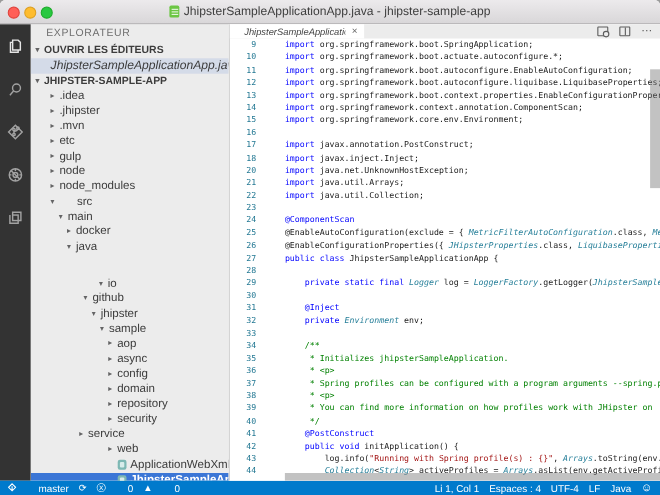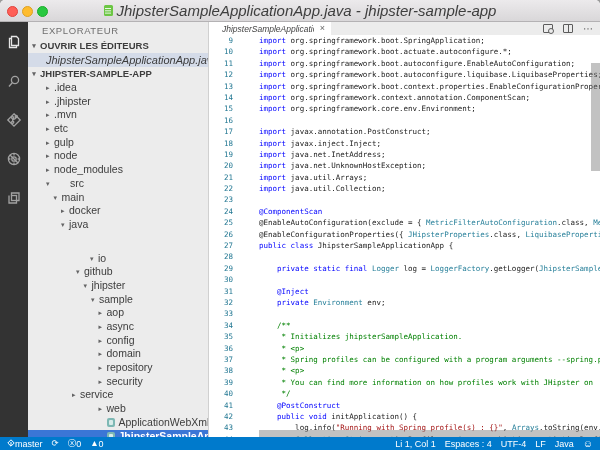--- a/index.html
+++ b/index.html
@@ -6,21 +6,21 @@
   html,body { width:600px; height:450px; background:#9a9a9a; font-family:"Liberation Sans", sans-serif; }
   #window { width:600px; height:450px; display:flex; flex-direction:column; overflow:hidden; border-radius:5px 5px 0 0; background:#fff; }
 
   
   .titlebar { height:22px; flex:0 0 22px; background:linear-gradient(#eceaec,#d9d7d9); border-bottom:1px solid #b4b2b4; position:relative; display:flex; align-items:center; justify-content:center; }
   .lights { position:absolute; left:7px; top:5.5px; display:flex; gap:4px; }
   .light { width:11px; height:11px; border-radius:50%; }
   .light.red { background:#ff5f57; border:1px solid #e0443e; }
   .light.yellow { background:#febc2e; border:1px solid #dea123; }
   .light.green { background:#28c840; border:1px solid #1dad2b; }
-  .title { font-size:15px; color:#3e3e3e; display:flex; align-items:center; gap:4px;font-style:italic; }
+  .title { font-size:11px; color:#3e3e3e; display:flex; align-items:center; gap:4px; }
   .fdoc { width:9px; height:11px; background:#6cc644; border-radius:1.5px; position:relative; }
   .fdoc:before { content:""; position:absolute; left:1.5px; top:2.5px; width:6px; height:1.2px; background:#e9f7e3; box-shadow:0 2.3px 0 #e9f7e3, 0 4.6px 0 #e9f7e3; }
 
   .main { flex:1; display:flex; min-height:0; }
 
   
   .activitybar { width:28px; flex:0 0 28px; background:#333333; display:flex; flex-direction:column; align-items:center; padding-top:9px; gap:17px; }
   .abicon { width:22px; height:22px; display:flex; align-items:center; justify-content:center; opacity:.62; }
   .abicon.active { opacity:1; }
   .abicon svg { stroke:#e6e6e6; fill:none; stroke-width:1.3; }
@@ -51,31 +51,31 @@
   .ia-preview:before { content:""; position:absolute; right:-2px; bottom:-2px; width:4px; height:4px; border:1.2px solid #5c5c5c; border-radius:50%; background:#ececec; }
   .ia-split { width:10px; height:9px; border:1px solid #5c5c5c; border-radius:1px; position:relative; }
   .ia-split:before { content:""; position:absolute; left:4px; top:0; width:1px; height:7px; background:#5c5c5c; }
   .ia-more { font-size:10px; line-height:1; letter-spacing:1px; }
 
   .code { flex:1; position:relative; overflow:hidden; font-family:"DejaVu Sans Mono", monospace; font-size:7.5px; }
   .cline { display:flex; height:11.4px; line-height:11.4px; white-space:pre; }
   .lnum { width:24px; flex:0 0 24px; text-align:right; color:#237893; }
   .ltext { padding-left:26px; color:#000; }
   .tok-k { color:#0000ff; }
-  .tok-t { color:#267f99; }
+  .tok-t { color:#267f99;font-style:italic; }
   .tok-s { color:#a31515; }
   .tok-c { color:#008000; }
   .tok-p { color:#1b1b1b; }
   .vbar { position:absolute; right:0; top:28px; width:9px; height:108px; background:rgba(110,110,110,.42); }
   .hbar { position:absolute; left:50px; right:0; bottom:0; height:7px; background:rgba(110,110,110,.42); }
 
   
   .statusbar { height:13px; flex:0 0 13px; background:#007acc; color:#fff; display:flex; align-items:center; justify-content:space-between; font-size:9px; padding:0 7px; }
   .sleft, .sright { display:flex; align-items:center; gap:9px; }
-  .sgroup { display:flex; align-items:center; gap:0; }
+  .sgroup { display:flex; align-items:center; gap:20px; }
   .sicon { font-size:8.5px; line-height:1; }
   .branchsvg { width:8px; height:10px; }
   .smiley { font-size:10px; }
 </style>
 </head>
 <body>
 
 <div id="window">
 
   <div class="titlebar">
@@ -266,21 +266,20 @@
             <div class="cline"><span class="lnum">9</span><span class="ltext"><span class="tok-k">import</span><span class="tok-p"> org.springframework.boot.SpringApplication;</span></span></div>
             <div class="cline"><span class="lnum">10</span><span class="ltext"><span class="tok-k">import</span><span class="tok-p"> org.springframework.boot.actuate.autoconfigure.*;</span></span></div>
             <div class="cline"><span class="lnum">11</span><span class="ltext"><span class="tok-k">import</span><span class="tok-p"> org.springframework.boot.autoconfigure.EnableAutoConfiguration;</span></span></div>
             <div class="cline"><span class="lnum">12</span><span class="ltext"><span class="tok-k">import</span><span class="tok-p"> org.springframework.boot.autoconfigure.liquibase.LiquibaseProperties;</span></span></div>
             <div class="cline"><span class="lnum">13</span><span class="ltext"><span class="tok-k">import</span><span class="tok-p"> org.springframework.boot.context.properties.EnableConfigurationProperties;</span></span></div>
             <div class="cline"><span class="lnum">14</span><span class="ltext"><span class="tok-k">import</span><span class="tok-p"> org.springframework.context.annotation.ComponentScan;</span></span></div>
             <div class="cline"><span class="lnum">15</span><span class="ltext"><span class="tok-k">import</span><span class="tok-p"> org.springframework.core.env.Environment;</span></span></div>
             <div class="cline"><span class="lnum">16</span><span class="ltext"></span></div>
             <div class="cline"><span class="lnum">17</span><span class="ltext"><span class="tok-k">import</span><span class="tok-p"> javax.annotation.PostConstruct;</span></span></div>
             <div class="cline"><span class="lnum">18</span><span class="ltext"><span class="tok-k">import</span><span class="tok-p"> javax.inject.Inject;</span></span></div>
-            <div class="cline"><span class="lnum">19</span><span class="ltext"><span class="tok-k">import</span><span class="tok-p"> java.net.InetAddress;</span></span></div>
             <div class="cline"><span class="lnum">20</span><span class="ltext"><span class="tok-k">import</span><span class="tok-p"> java.net.UnknownHostException;</span></span></div>
             <div class="cline"><span class="lnum">21</span><span class="ltext"><span class="tok-k">import</span><span class="tok-p"> java.util.Arrays;</span></span></div>
             <div class="cline"><span class="lnum">22</span><span class="ltext"><span class="tok-k">import</span><span class="tok-p"> java.util.Collection;</span></span></div>
             <div class="cline"><span class="lnum">23</span><span class="ltext"></span></div>
             <div class="cline"><span class="lnum">24</span><span class="ltext"><span class="tok-k">@ComponentScan</span></span></div>
             <div class="cline"><span class="lnum">25</span><span class="ltext"><span class="tok-p">@EnableAutoConfiguration(exclude = { </span><span class="tok-t">MetricFilterAutoConfiguration</span><span class="tok-p">.class, </span><span class="tok-t">MetricRepositoryAutoConfiguration</span></span></div>
             <div class="cline"><span class="lnum">26</span><span class="ltext"><span class="tok-p">@EnableConfigurationProperties({ </span><span class="tok-t">JHipsterProperties</span><span class="tok-p">.class, </span><span class="tok-t">LiquibaseProperties</span></span></div>
             <div class="cline"><span class="lnum">27</span><span class="ltext"><span class="tok-k">public</span><span class="tok-p"> </span><span class="tok-k">class</span><span class="tok-p"> JhipsterSampleApplicationApp {</span></span></div>
             <div class="cline"><span class="lnum">28</span><span class="ltext"></span></div>
             <div class="cline"><span class="lnum">29</span><span class="ltext"><span class="tok-p">    </span><span class="tok-k">private</span><span class="tok-p"> </span><span class="tok-k">static</span><span class="tok-p"> </span><span class="tok-k">final</span><span class="tok-p"> </span><span class="tok-t">Logger</span><span class="tok-p"> log = </span><span class="tok-t">LoggerFactory</span><span class="tok-p">.getLogger(</span><span class="tok-t">JhipsterSampleApplicationApp</span></span></div>

